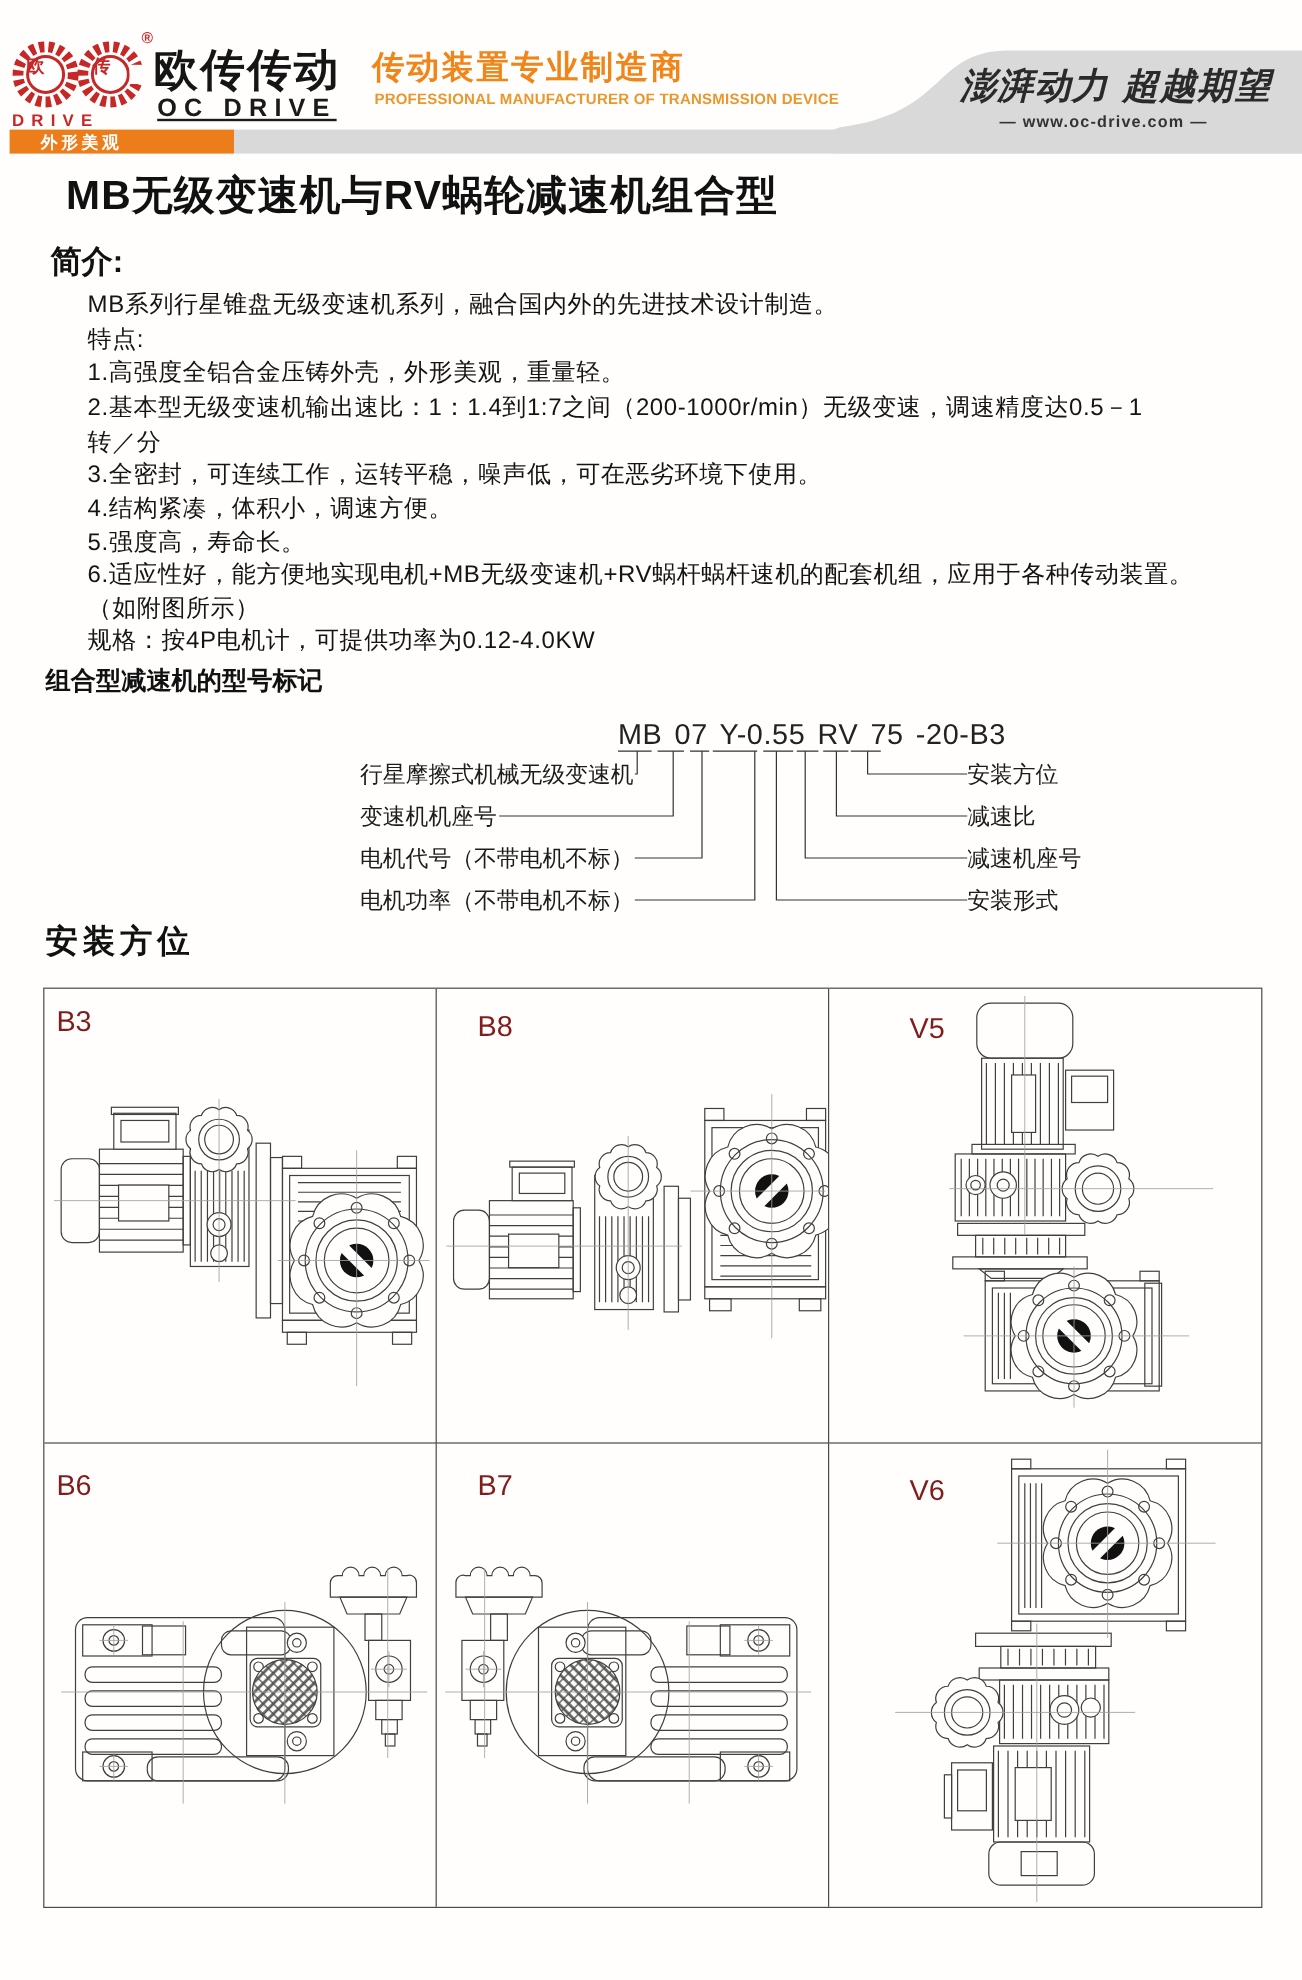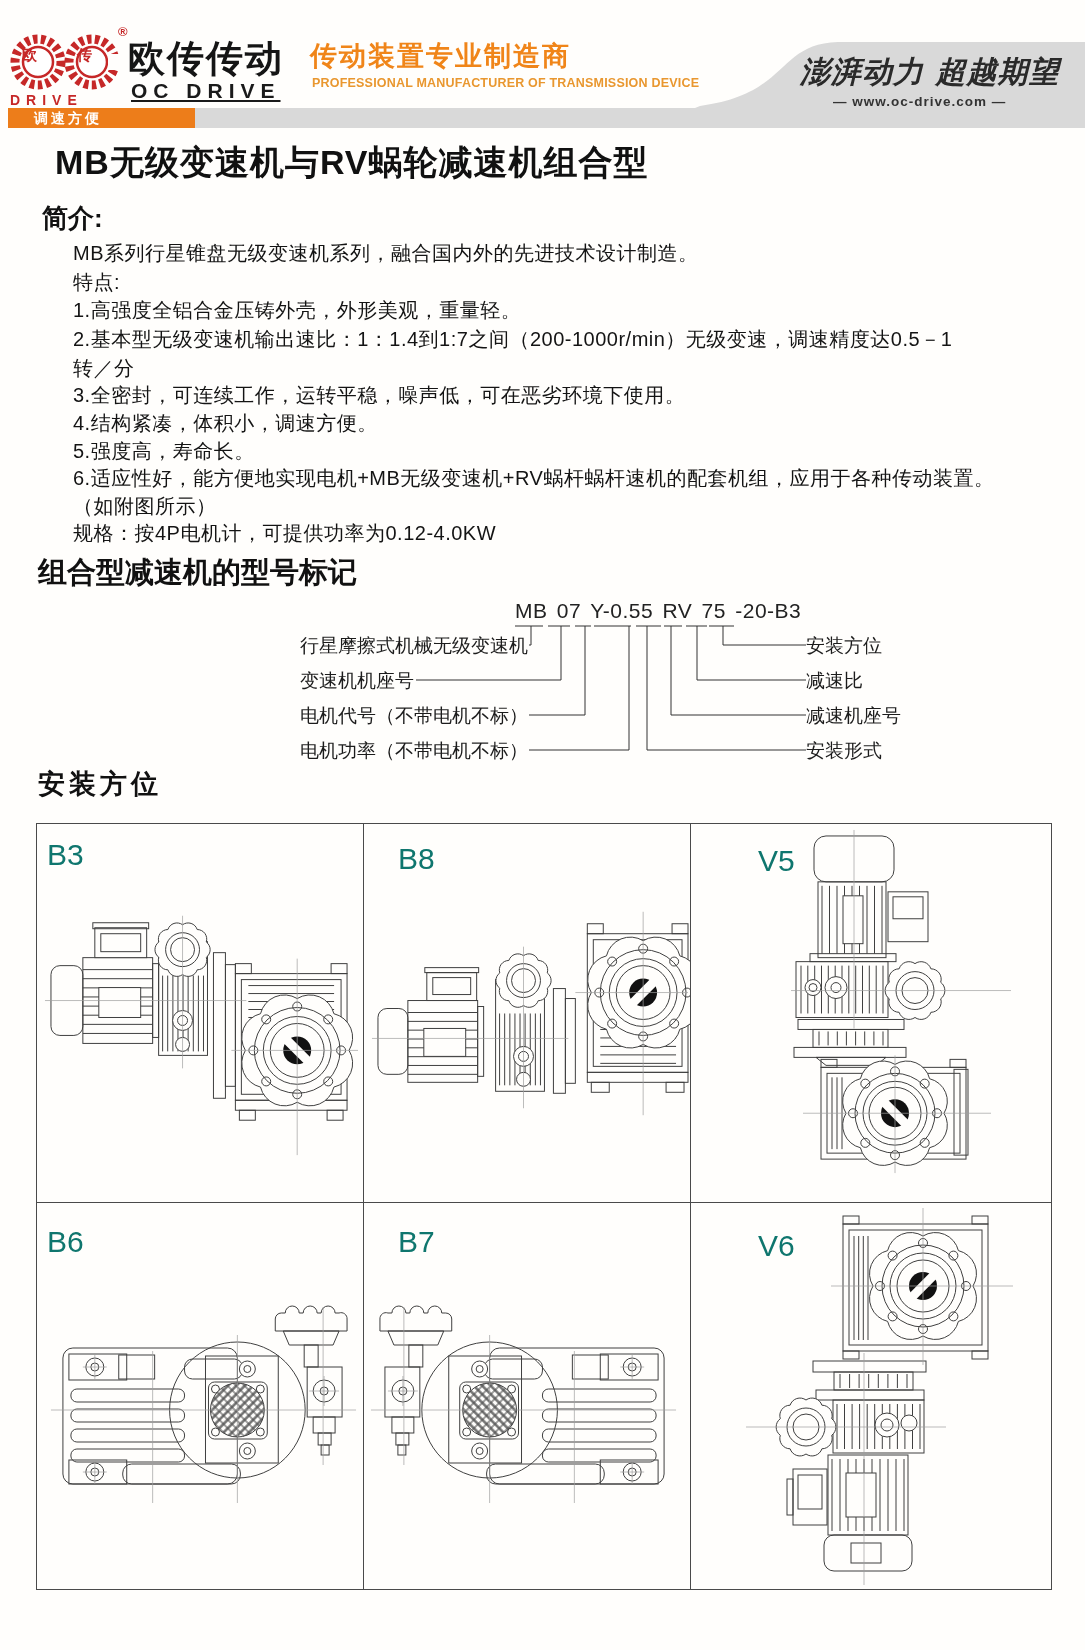--- a/index.html
+++ b/index.html
@@ -18,51 +18,51 @@
   #gear-char-2{left:77px;top:46px;font-size:15px;font-weight:800;color:#c62828;}
   #slogan-cn{left:310px;top:38px;font-size:27px;font-weight:800;color:#f08519;letter-spacing:2px;}
   #slogan-en{left:312px;top:76px;font-size:12.5px;font-weight:700;color:#e9972f;letter-spacing:.2px;}
   #tagline-cn{left:800px;top:52px;font-size:30px;font-weight:800;font-style:italic;
               font-family:"DejaVu Serif","Liberation Serif",serif;color:#2a2a2a;letter-spacing:1px;}
   #website{left:833px;top:94px;font-size:13.5px;font-weight:700;color:#333;letter-spacing:1px;}
   
   #page-title{left:55px;top:140px;font-size:34px;font-weight:700;letter-spacing:1px;}
   #intro-heading{left:38px;top:197px;font-size:26px;font-weight:700;}
   .intro-line{left:73px;font-size:20px;color:#141414;letter-spacing:.5px;}
-  #marking-heading{left:38px;top:553px;font-size:29px;font-weight:700;}
-  #model-code{left:515px;top:599px;font-size:21px;color:#222;word-spacing:3px;letter-spacing:.5px;}
+  #marking-heading{left:38px;top:553px;font-size:21px;font-weight:700;}
+  #model-code{left:515px;top:599px;font-size:24px;color:#222;word-spacing:3px;letter-spacing:.5px;}
   .dg-label{font-size:19px;color:#1c1c1c;white-space:nowrap;}
   .dg-left{left:300px;}
   .dg-right{left:806px;}
   #mounting-heading{left:38px;top:766px;font-size:27px;font-weight:700;letter-spacing:4px;}
   
   #mounting-grid{left:36px;top:823px;width:1014px;height:765px;border:1.3px solid #4a4a4a;}
   .cell{position:absolute;box-sizing:border-box;}
   .cell.br{border-right:1px solid #4a4a4a;}
   .cell.bb{border-bottom:1px solid #4a4a4a;}
-  .cell-label{position:absolute;font-size:30px;color:#0f766e;}
+  .cell-label{position:absolute;font-size:24px;color:#7f1d1d;}
   .cell svg{position:absolute;left:0;top:0;width:100%;height:100%;}
   .draw{stroke:#3f3f3f;fill:none;stroke-width:1;}
   .cl{stroke:#9f9f9f;stroke-width:.7;}
   #leader-svg{left:0;top:560px;pointer-events:none;}
   #swoosh-svg{left:690px;top:0;pointer-events:none;}
   #logo-svg{left:8px;top:26px;}
 </style>
 </head>
 <body>
 
 <div id="page">
 
   <div>
     <svg id="swoosh-svg" class="abs" width="395" height="128" viewBox="690 0 395 128">
       <path d="M1085 42H838C776 44 790 94 700 106L695 108V128H1085Z" fill="#d9d9d9"></path>
     </svg>
     <div id="strip-orange" class="abs"></div>
     <div id="strip-gray" class="abs"></div>
-    <span id="series-tab" class="abs">调速方便</span>
+    <span id="series-tab" class="abs">外形美观</span>
 
     <svg id="logo-svg" class="abs" width="120" height="72" viewBox="0 0 120 72">
       <circle cx="30" cy="36" r="23" fill="none" stroke="#c62828" stroke-width="9" stroke-dasharray="4.5 3.4"></circle>
       <circle cx="30" cy="36" r="15" fill="#fff" stroke="#c62828" stroke-width="2.5"></circle>
       <circle cx="84" cy="36" r="23" fill="none" stroke="#c62828" stroke-width="9" stroke-dasharray="4.5 3.4"></circle>
       <circle cx="84" cy="36" r="15" fill="#fff" stroke="#c62828" stroke-width="2.5"></circle>
       <rect x="100" y="28" width="16" height="16" fill="#fffefc"></rect>
     </svg>
     <span id="gear-char-1" class="abs">欧</span>
     <span id="gear-char-2" class="abs">传</span>

